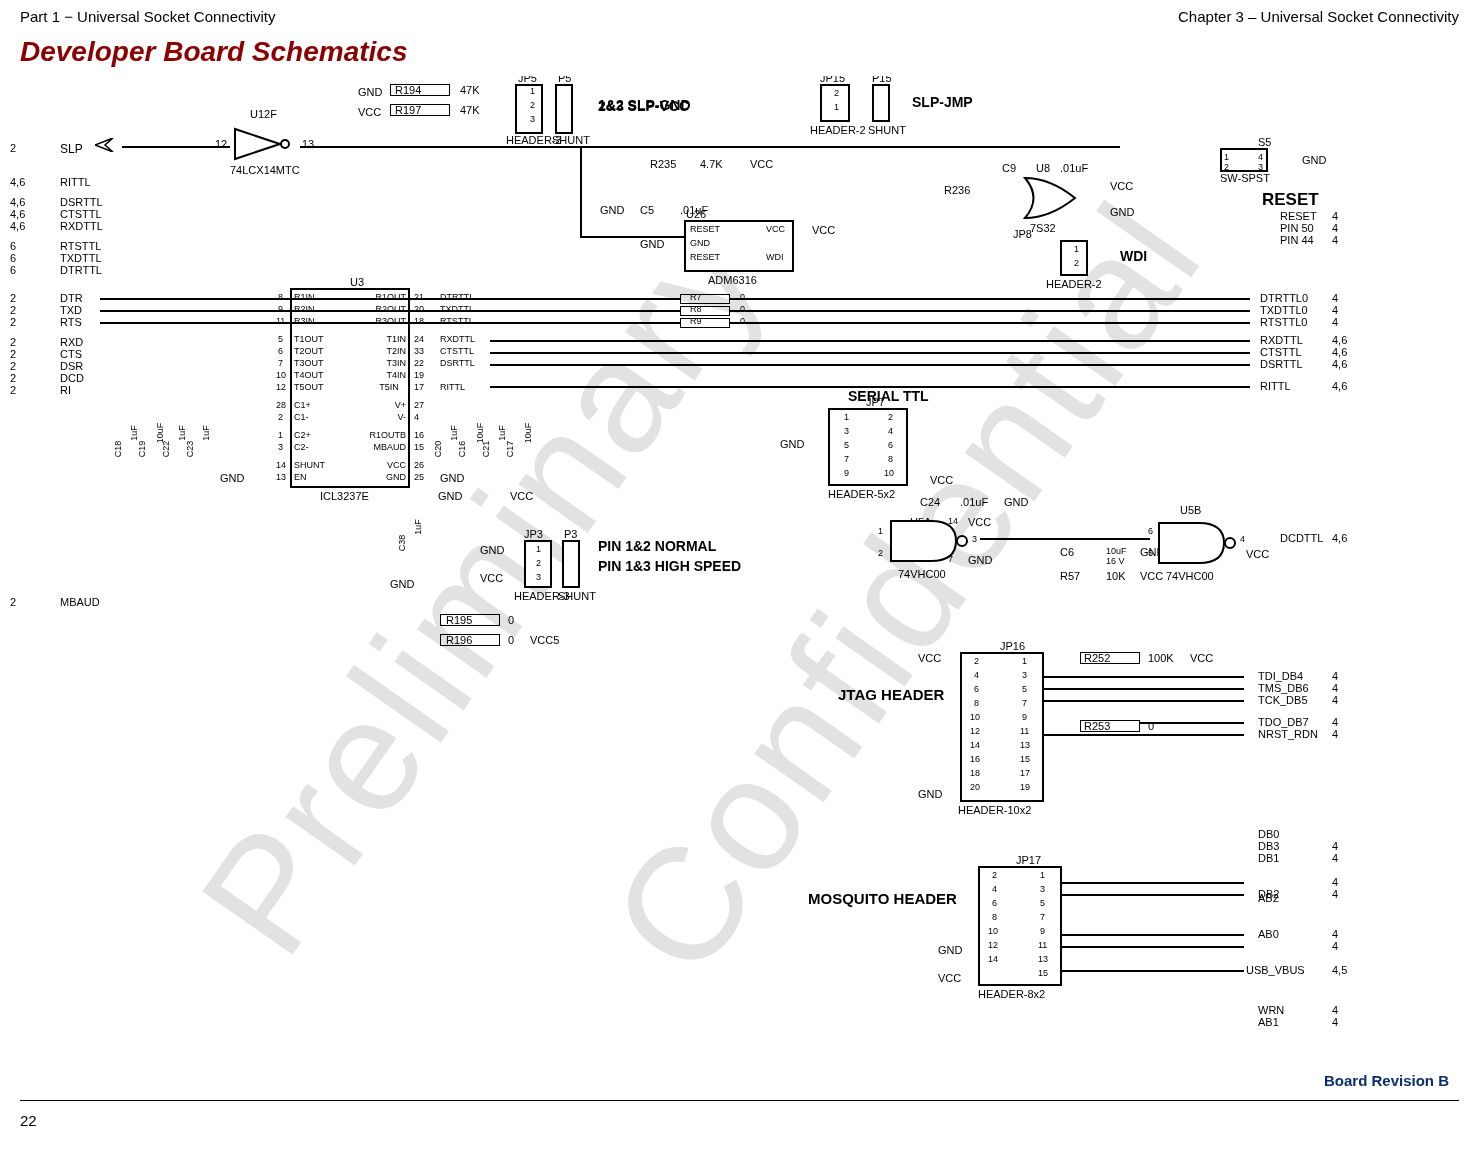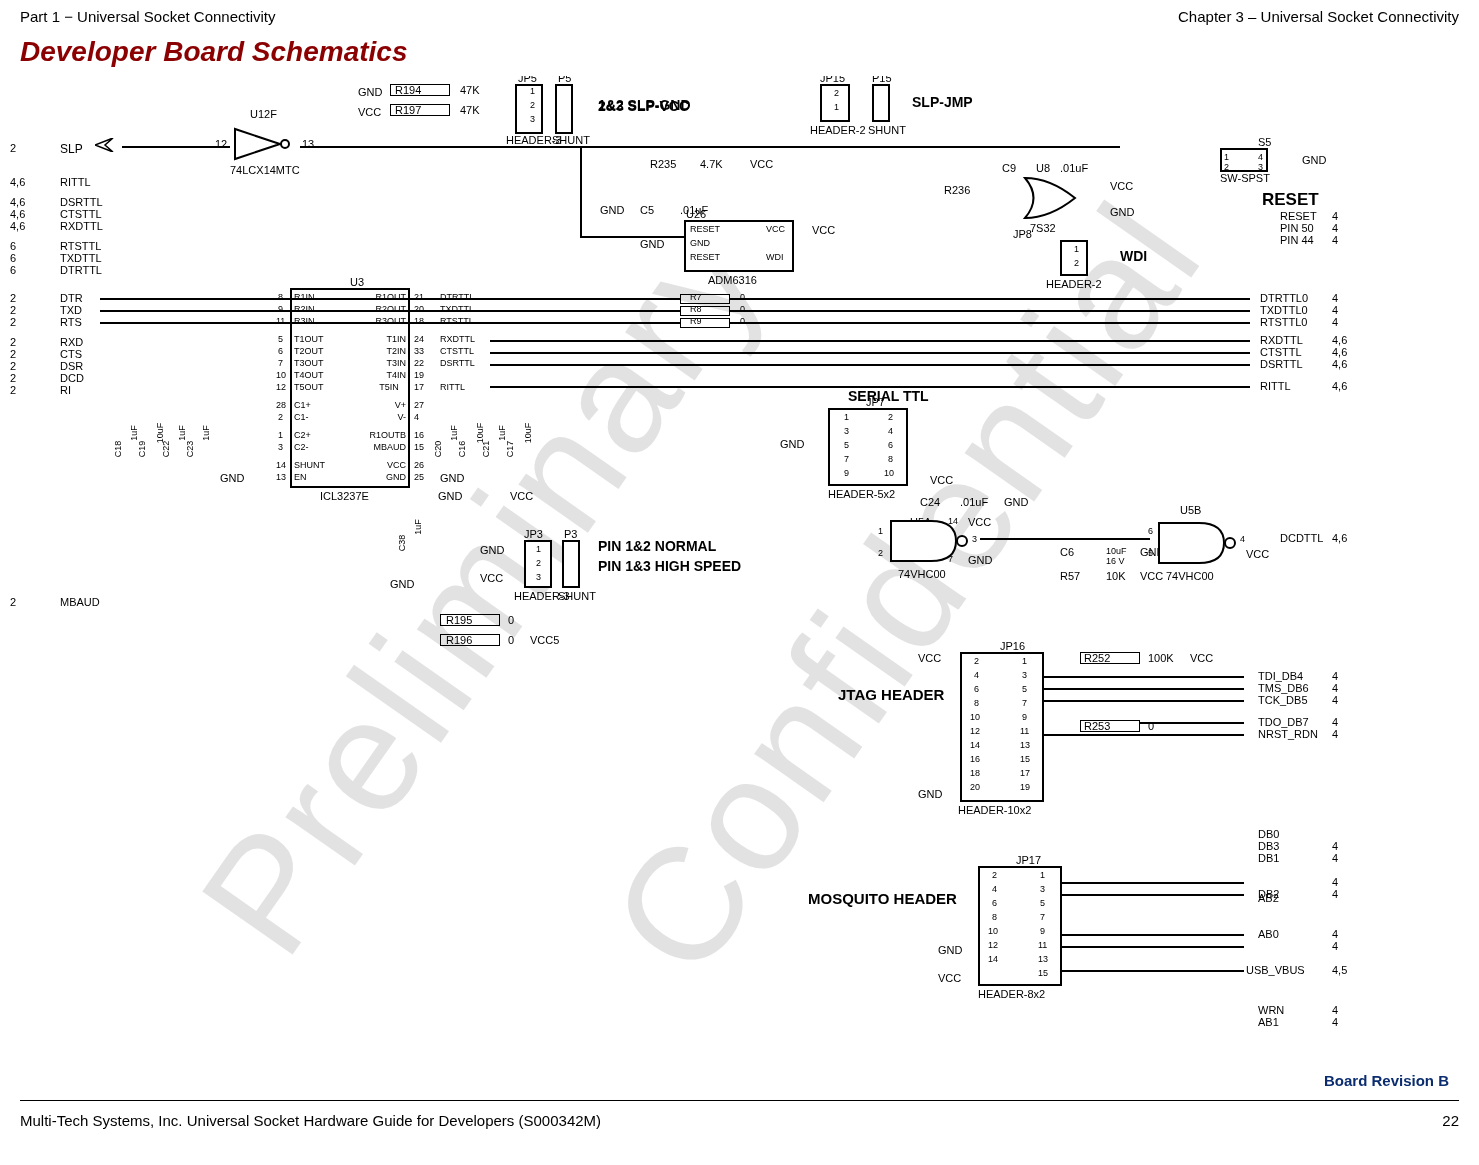--- a/index.html
+++ b/index.html
@@ -577,15 +577,14 @@
   <div class="bus-line bus-h" style="top:818px;left:1062px;width:182px"></div>
   <div class="bus-line bus-h" style="top:858px;left:1062px;width:182px"></div>
   <div class="bus-line bus-h" style="top:870px;left:1062px;width:182px"></div>
   <div class="bus-line bus-h" style="top:894px;left:1062px;width:182px"></div>
 
 </div>
 
 <div class="revision">Board Revision B</div>
 <div class="footer-line"></div>
 <div class="footer">
-  <span>Multi-Tech Systems, Inc. Universal Socket Hardware Guide for Developers (S000342M)</span>
   <span>22</span>
 </div>
 
 </body></html>

